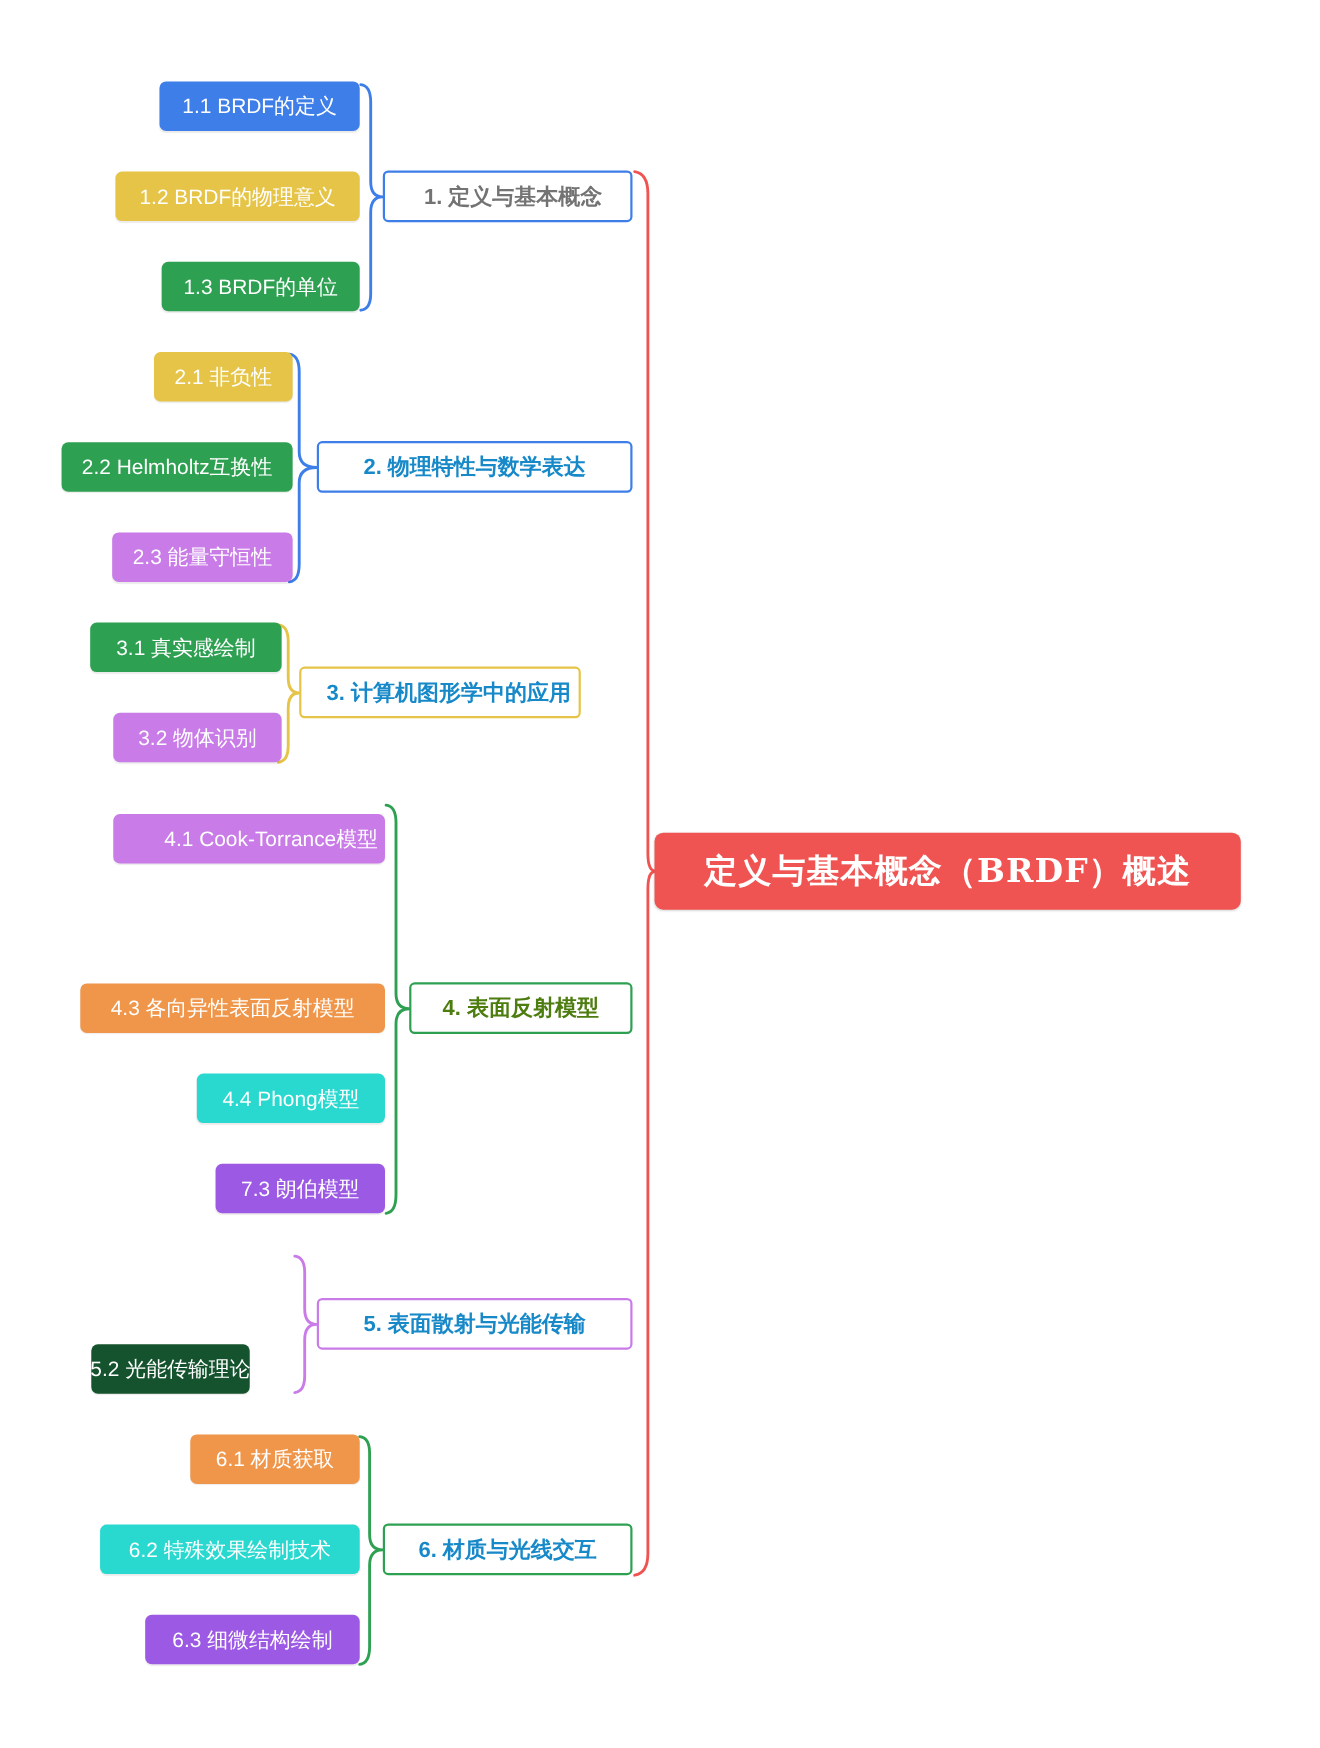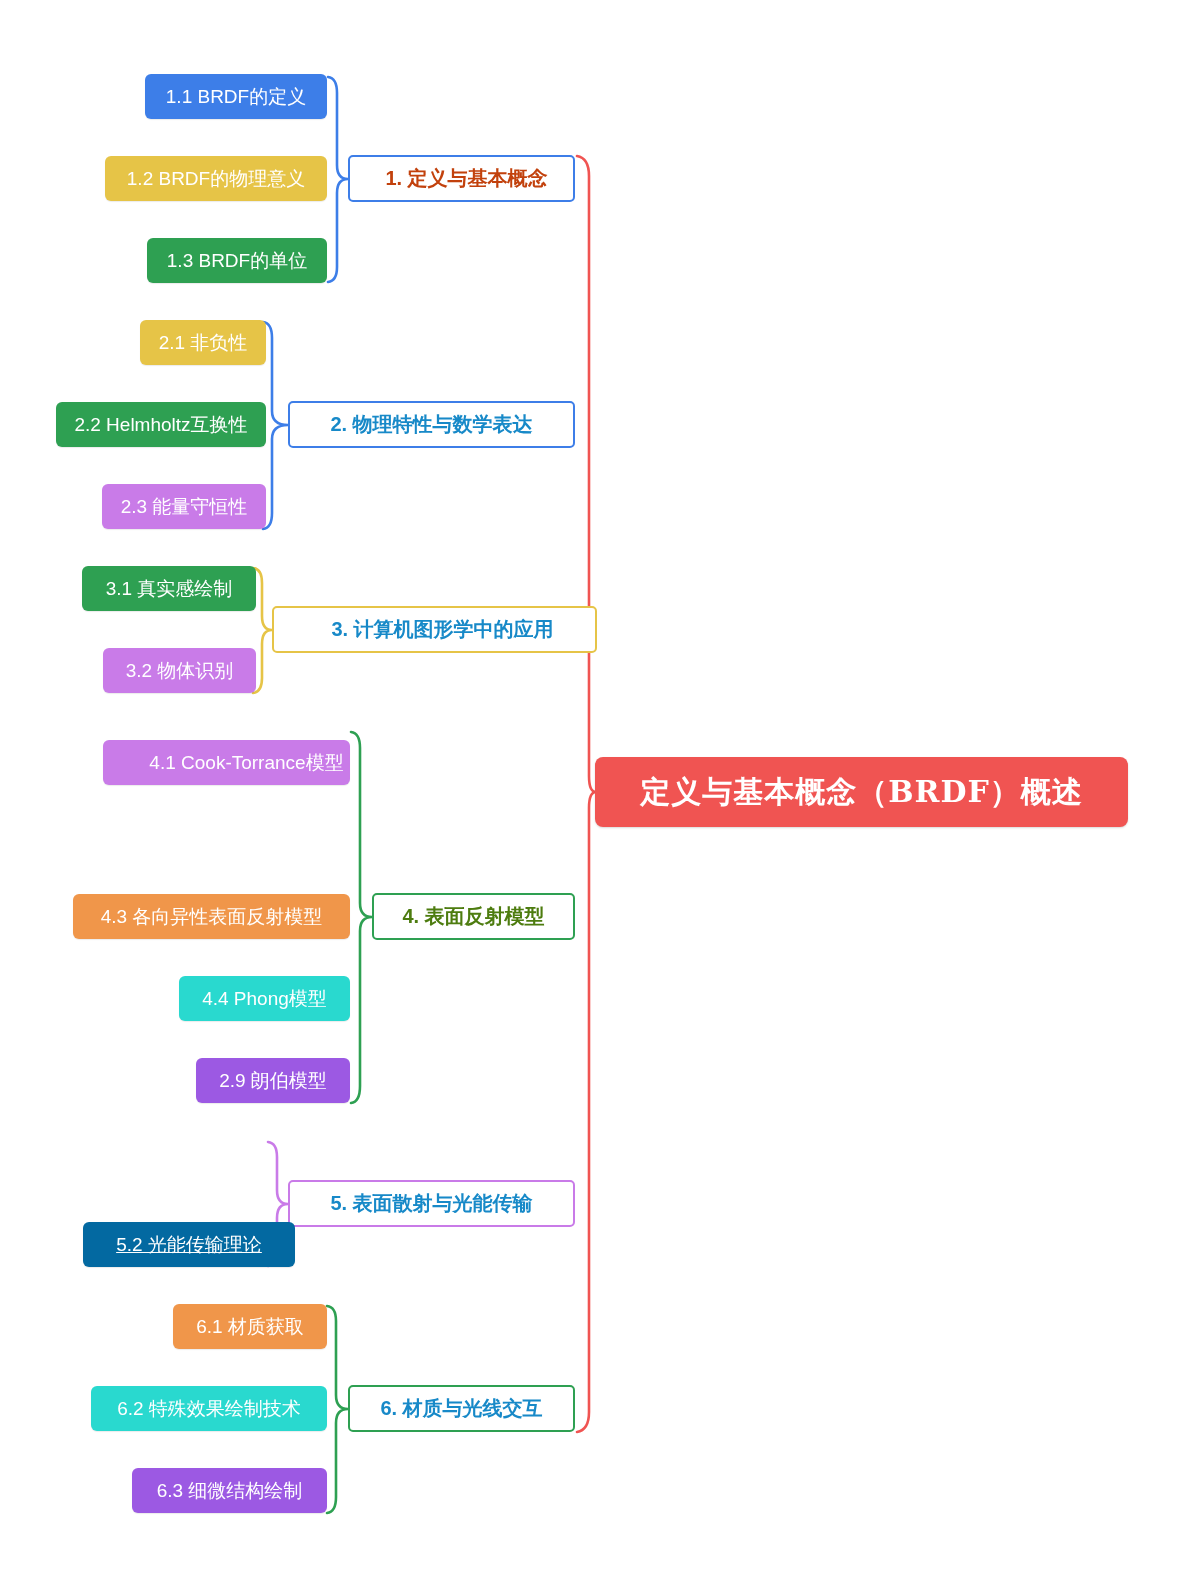--- a/index.html
+++ b/index.html
@@ -63,21 +63,21 @@
 
     <path d="M 268,1142 Q 277,1143 277,1157 L 277,1190 Q 277,1204 288,1204 Q 277,1204 277,1218 L 277,1251 Q 277,1265 268,1266" stroke="#C97BE8"></path>
 
     <path d="M 327,1306 Q 336,1307 336,1321 L 336,1395 Q 336,1409 348,1409 Q 336,1409 336,1423 L 336,1497 Q 336,1512 327,1513" stroke="#2EA052"></path>
   </svg>
 
   <div class="node root" style="left: 595px; top: 757px; width: 533px; height: 70px; background: rgb(240, 84, 82);">
     <span>定义与基本概念（BRDF）概述</span>
   </div>
 
-  <div class="node branch" style="left: 348px; top: 155px; width: 227px; height: 47px; border-color: rgb(61, 126, 232); color: #c2410c; padding-left: 10px;">
+  <div class="node branch" style="left: 348px; top: 155px; width: 227px; height: 47px; border-color: rgb(61, 126, 232); color: #737373; padding-left: 10px;">
     <span>1. 定义与基本概念</span>
   </div>
   <div class="node child" style="left: 145px; top: 74px; width: 182px; height: 45px; background: rgb(61, 126, 232);">
     <span>1.1 BRDF的定义</span>
   </div>
   <div class="node child" style="left: 105px; top: 156px; width: 222px; height: 45px; background: rgb(230, 196, 71);">
     <span>1.2 BRDF的物理意义</span>
   </div>
   <div class="node child" style="left: 147px; top: 238px; width: 180px; height: 45px; background: rgb(46, 160, 82);">
     <span>1.3 BRDF的单位</span>
@@ -89,21 +89,21 @@
   <div class="node child" style="left: 140px; top: 320px; width: 126px; height: 45px; background: rgb(230, 196, 71);">
     <span>2.1 非负性</span>
   </div>
   <div class="node child" style="left: 56px; top: 402px; width: 210px; height: 45px; background: rgb(46, 160, 82);">
     <span>2.2 Helmholtz互换性</span>
   </div>
   <div class="node child" style="left: 102px; top: 484px; width: 164px; height: 45px; background: rgb(201, 123, 232);">
     <span>2.3 能量守恒性</span>
   </div>
 
-  <div class="node branch" style="left: 272px; top: 606px; width: 325px; height: 47px; border-color: rgb(230, 196, 71); color: rgb(23, 137, 200); padding-left: 16px;">
+  <div class="node branch" style="left: 272px; top: 606px; width: 256px; height: 47px; border-color: rgb(230, 196, 71); color: rgb(23, 137, 200); padding-left: 16px;">
     <span>3. 计算机图形学中的应用</span>
   </div>
   <div class="node child" style="left: 82px; top: 566px; width: 174px; height: 45px; background: rgb(46, 160, 82);">
     <span>3.1 真实感绘制</span>
   </div>
   <div class="node child" style="left: 103px; top: 648px; width: 153px; height: 45px; background: rgb(201, 123, 232);">
     <span>3.2 物体识别</span>
   </div>
 
   <div class="node branch" style="left: 372px; top: 893px; width: 203px; height: 47px; border-color: rgb(46, 160, 82); color: #4d7c0f;">
@@ -112,27 +112,27 @@
   <div class="node child" style="left: 103px; top: 740px; width: 247px; height: 45px; background: rgb(201, 123, 232); padding-left: 40px;">
     <span>4.1 Cook-Torrance模型</span>
   </div>
   <div class="node child" style="left: 73px; top: 894px; width: 277px; height: 45px; background: rgb(240, 150, 74);">
     <span>4.3 各向异性表面反射模型</span>
   </div>
   <div class="node child" style="left: 179px; top: 976px; width: 171px; height: 45px; background: rgb(41, 217, 207);">
     <span>4.4 Phong模型</span>
   </div>
   <div class="node child" style="left: 196px; top: 1058px; width: 154px; height: 45px; background: rgb(156, 89, 227);">
-    <span>2.9 朗伯模型</span>
+    <span>7.3 朗伯模型</span>
   </div>
 
   <div class="node branch" style="left: 288px; top: 1180px; width: 287px; height: 47px; border-color: rgb(201, 123, 232); color: rgb(23, 137, 200);">
     <span>5. 表面散射与光能传输</span>
   </div>
-  <div class="node child" style="left: 83px; top: 1222px; width: 212px; height: 45px; background: #0369a1; text-decoration: underline;">
+  <div class="node child" style="left: 83px; top: 1222px; width: 144px; height: 45px; background: #14532d;">
     <span>5.2 光能传输理论</span>
   </div>
 
   <div class="node branch" style="left: 348px; top: 1385px; width: 227px; height: 47px; border-color: rgb(46, 160, 82); color: rgb(23, 137, 200);">
     <span>6. 材质与光线交互</span>
   </div>
   <div class="node child" style="left: 173px; top: 1304px; width: 154px; height: 45px; background: rgb(240, 150, 74);">
     <span>6.1 材质获取</span>
   </div>
   <div class="node child" style="left: 91px; top: 1386px; width: 236px; height: 45px; background: rgb(41, 217, 207);">

